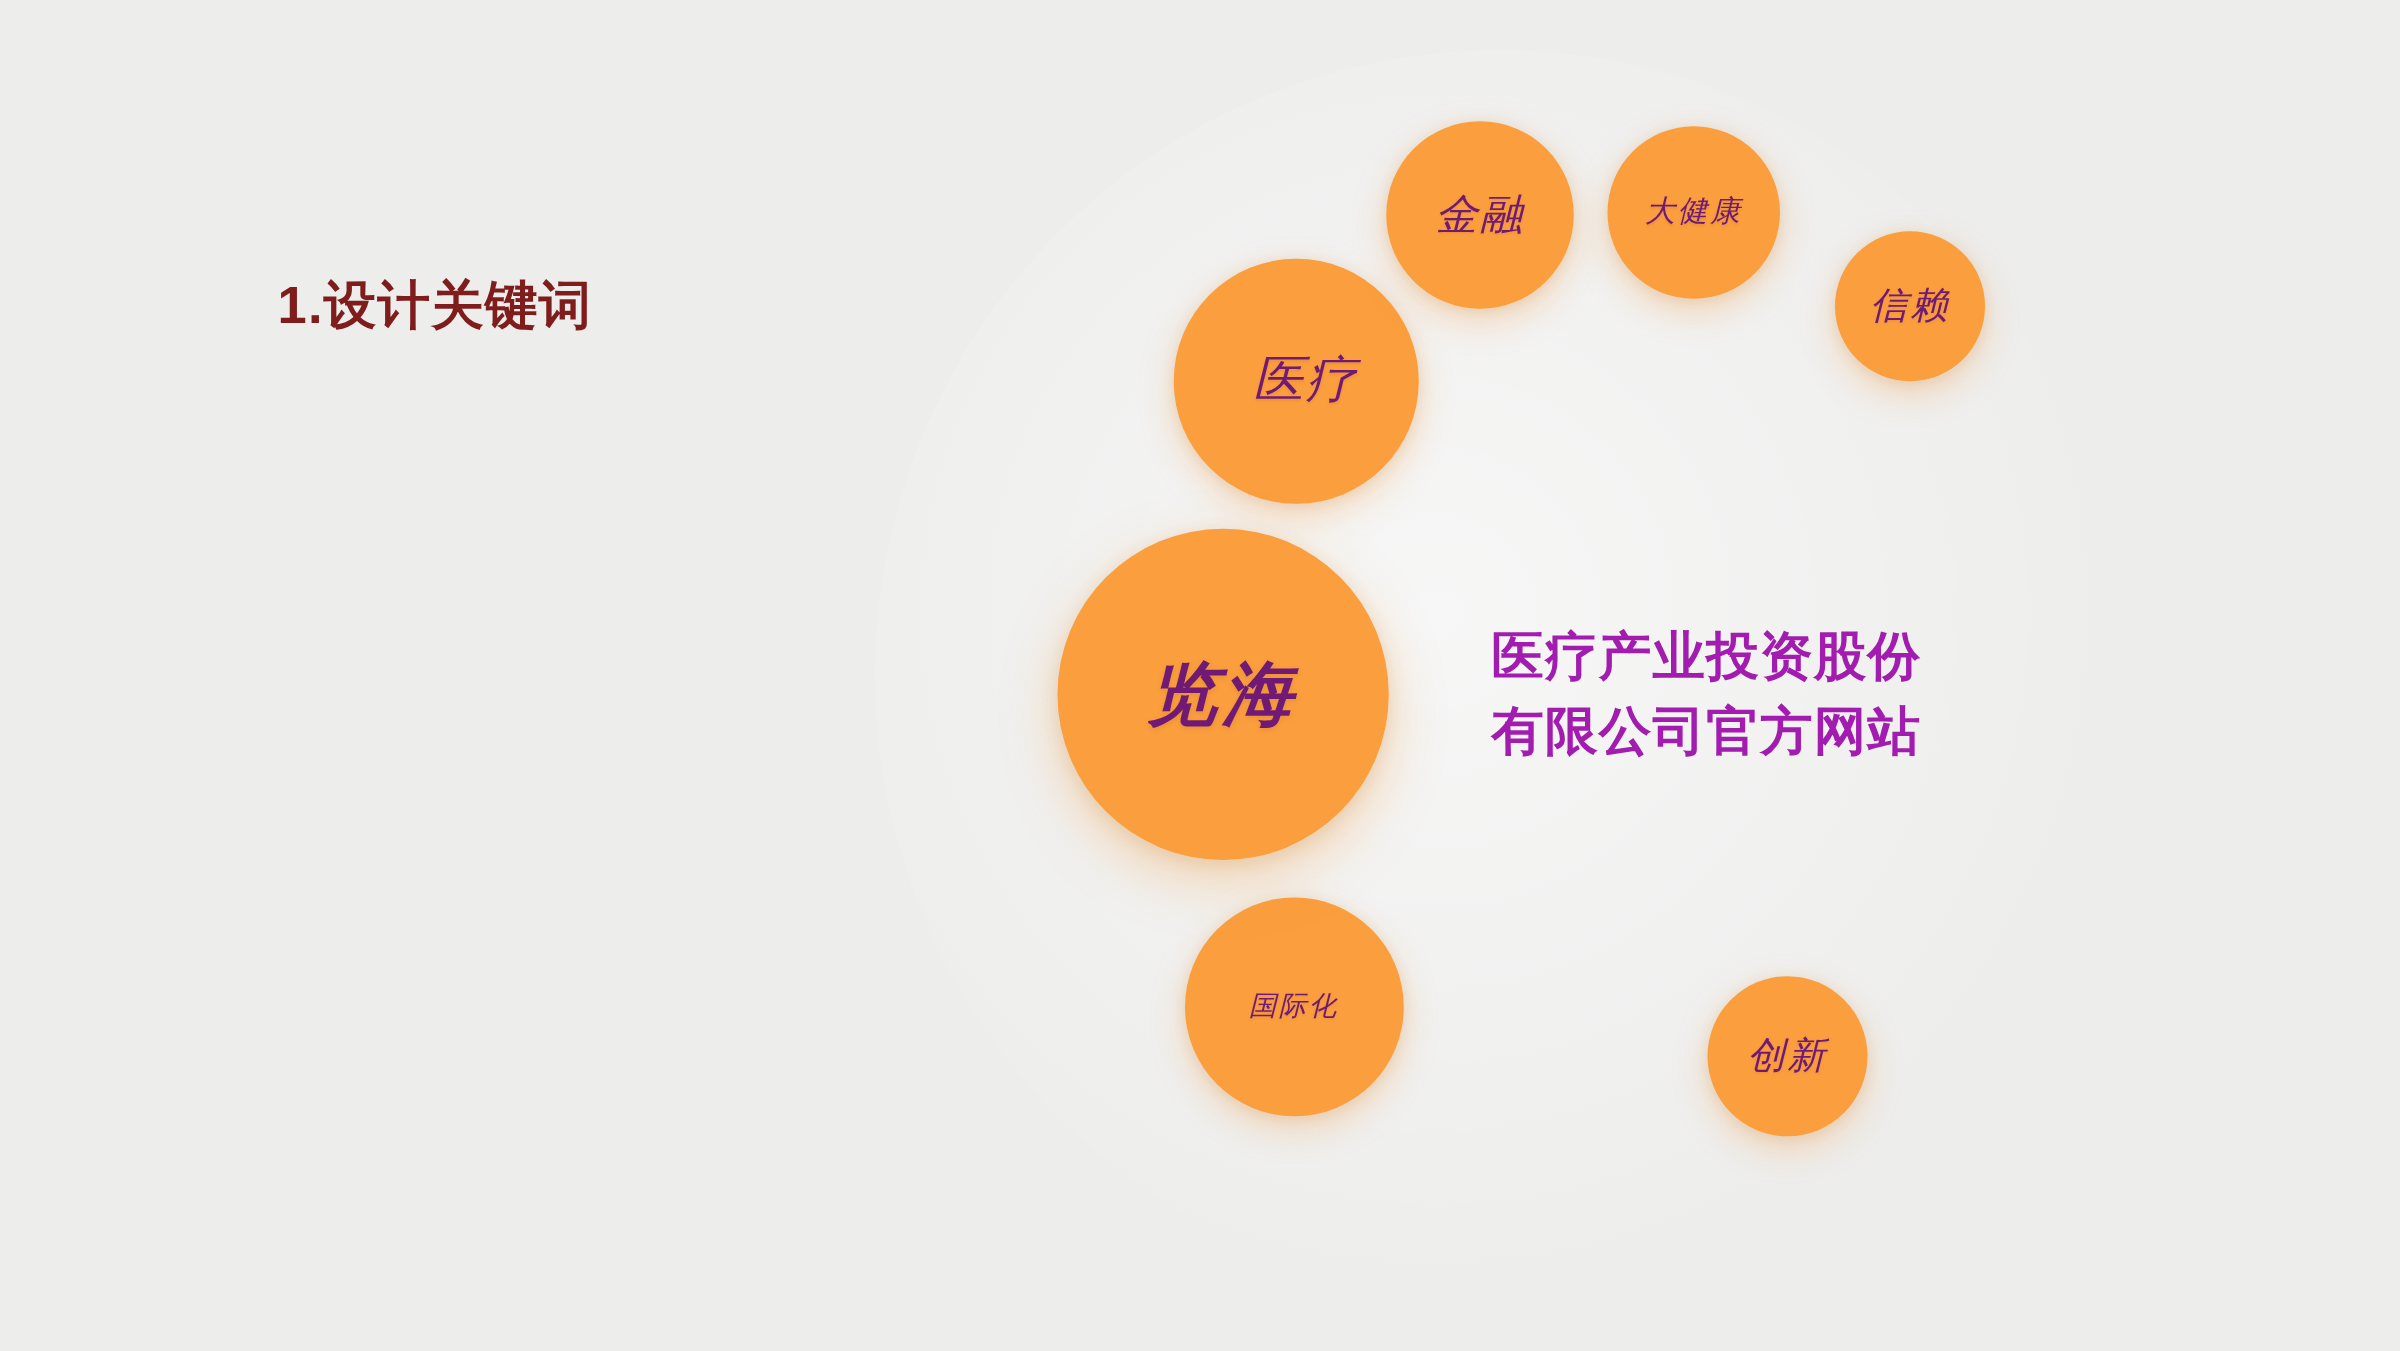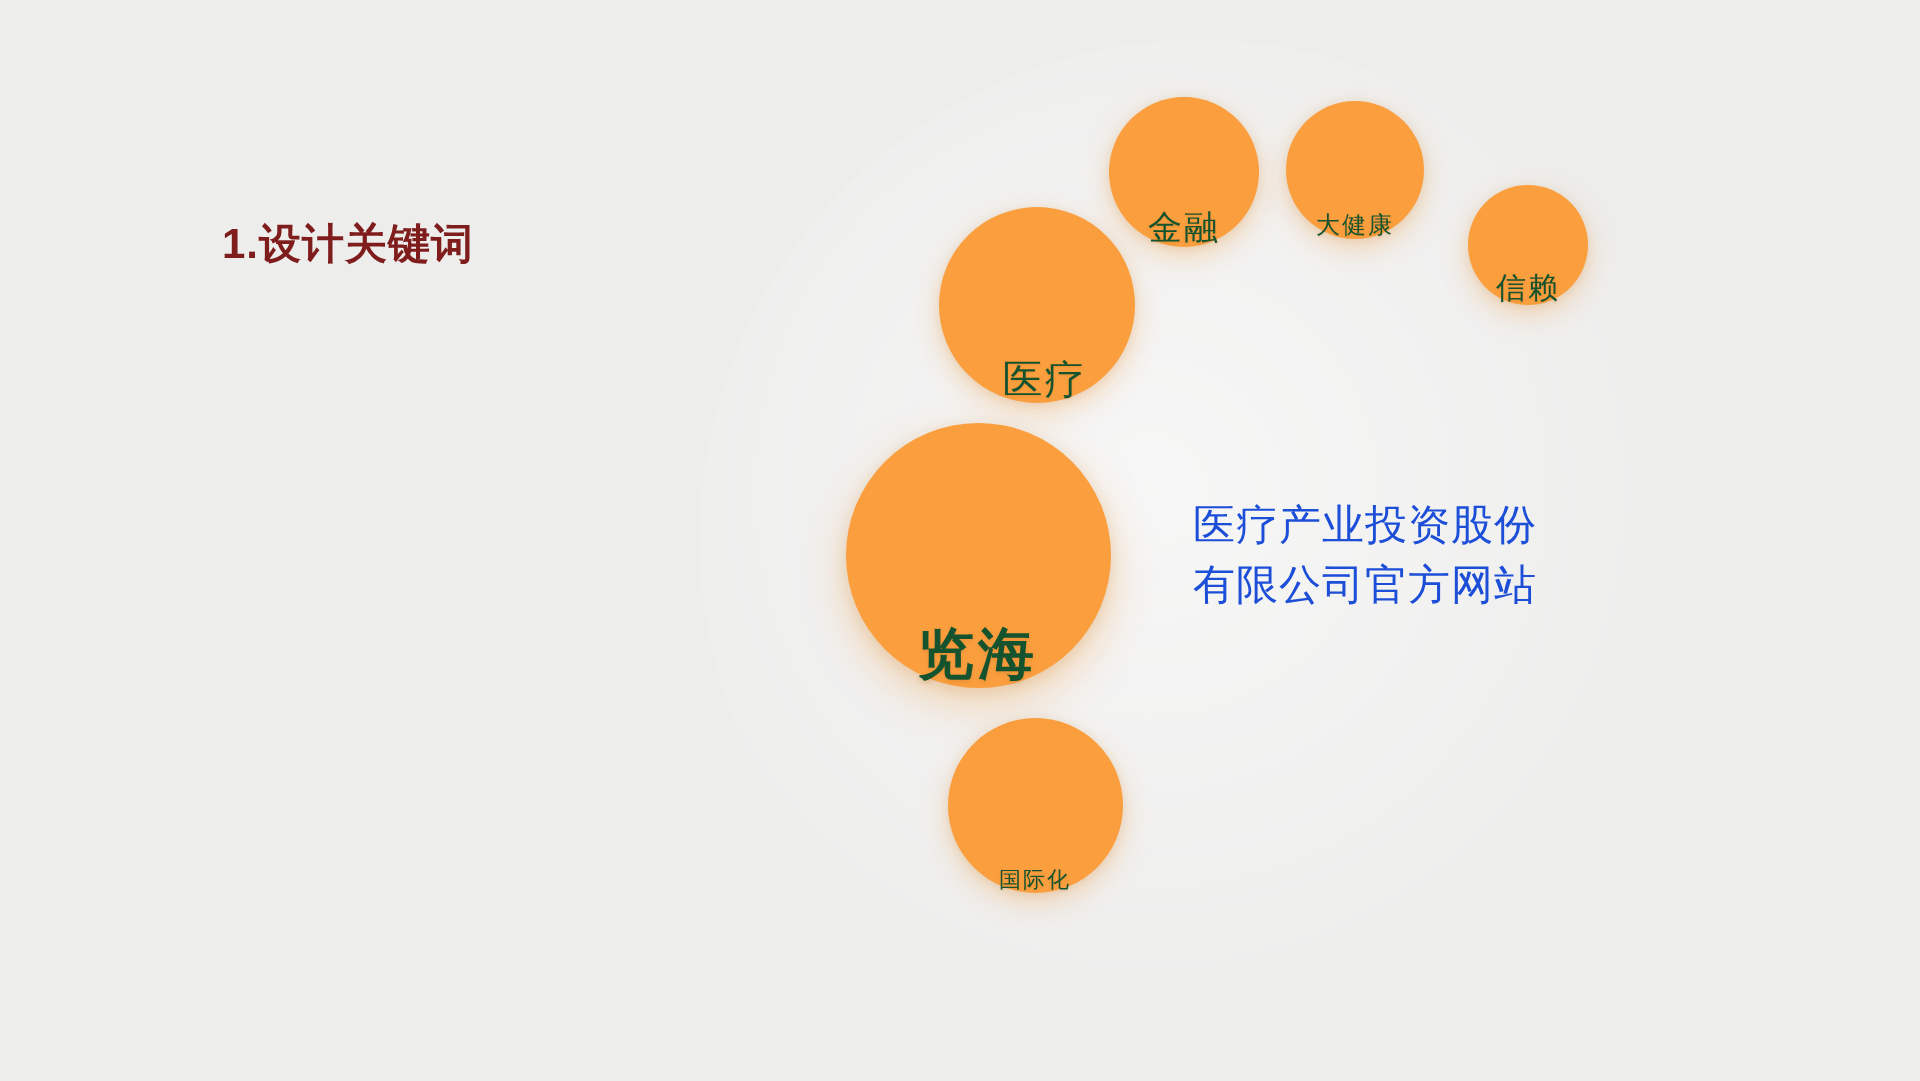--- a/index.html
+++ b/index.html
@@ -50,28 +50,29 @@
   
   .bubble-layer {
     position: absolute;
     inset: 0;
   }
 
   .bubble {
     position: absolute;
     border-radius: 50%;
     background: #fa9e3e;
-    color: #14532d;
+    color: #701a75;
     display: flex;
-    align-items: flex-end;
+    align-items: center;
     justify-content: center;
     text-align: center;
     box-shadow: 0 10px 28px rgba(247, 150, 45, 0.30),
                 0 2px 10px rgba(140, 90, 30, 0.12);
     box-sizing: border-box;
+    font-style: italic;
   }
 
   .bubble .bubble-label {
     display: block;
     font-weight: normal;
     letter-spacing: 2px;
     line-height: 1.18;
     white-space: pre-line;
     text-shadow: 0 1px 2px rgba(190, 110, 30, 0.25);
   }
@@ -85,23 +86,23 @@
     font-weight: bold;
     letter-spacing: 4px;
     text-shadow: 0 2px 4px rgba(190, 110, 30, 0.28);
   }
 
   
   .company-name {
     position: absolute;
     left: 1193px;
     top: 495px;
-    color: #1d4ed8;
+    color: #a21caf;
     font-size: 42px;
-    font-weight: normal;
+    font-weight: bold;
     line-height: 1.42;
     letter-spacing: 1px;
     white-space: pre-line;
   }
 </style>
 </head>
 <body>
 
 <div id="slide">
 
@@ -117,20 +118,23 @@
       </div>
       <div class="bubble" style="width: 138px; height: 138px; left: 1286px; top: 101px; background: rgb(250, 158, 62);">
         <span class="bubble-label" style="font-size: 24px;">大健康</span>
       </div>
       <div class="bubble" style="width: 120px; height: 120px; left: 1468px; top: 185px; background: rgb(250, 158, 62);">
         <span class="bubble-label" style="font-size: 30px;">信赖</span>
       </div>
       <div class="bubble" style="width: 175px; height: 175px; left: 947.5px; top: 717.5px; background: rgb(250, 158, 62);">
         <span class="bubble-label" style="font-size: 22px;">国际化</span>
       </div>
+      <div class="bubble" style="width: 128px; height: 128px; left: 1366px; top: 781px; background: rgb(250, 158, 62);">
+        <span class="bubble-label" style="font-size: 30px;">创新</span>
+      </div>
       <div class="bubble main" style="width: 265px; height: 265px; left: 845.5px; top: 422.5px; background: rgb(250, 158, 62);">
         <span class="bubble-label" style="font-size: 56px;">览海</span>
       </div>
     </div>
 
   <div class="company-name">医疗产业投资股份
 有限公司官方网站</div>
 
 </div>
 

